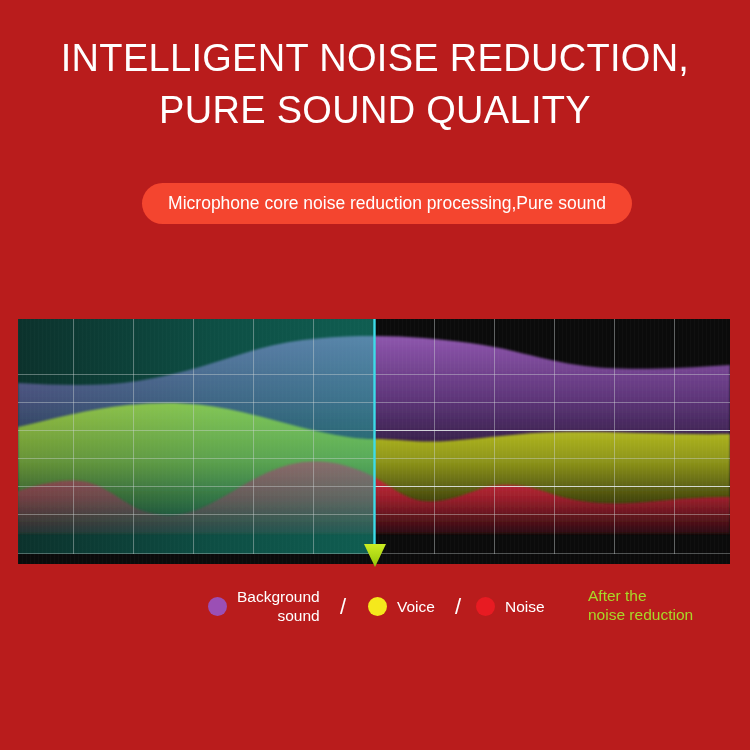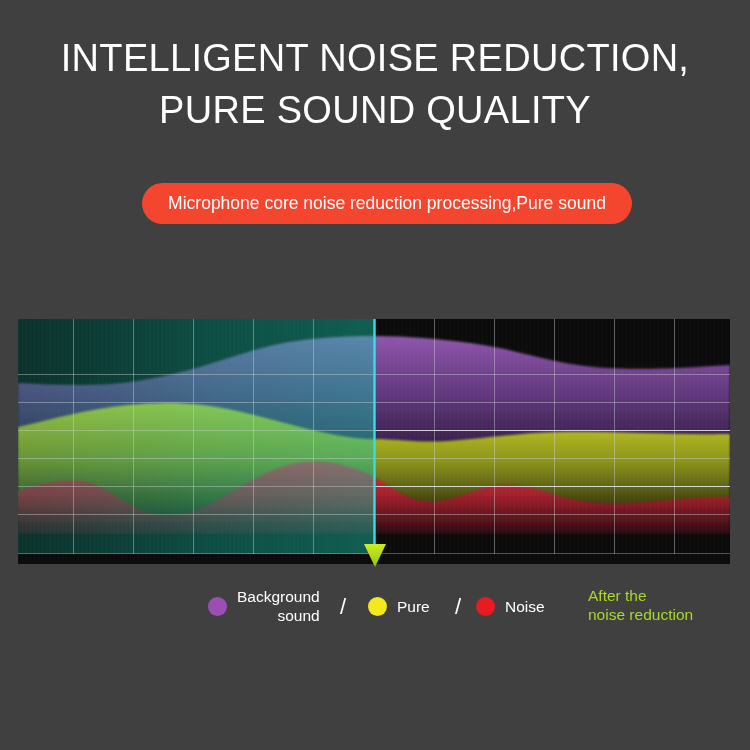--- a/index.html
+++ b/index.html
@@ -12,21 +12,21 @@
     height: 750px;
     overflow: hidden;
     font-family: "Liberation Sans", sans-serif;
     -webkit-font-smoothing: antialiased;
   }
 
   #page {
     position: relative;
     width: 750px;
     height: 750px;
-    background: #404040;
+    background: #b91c1c;
   }
 
   
   .headline {
     position: absolute;
     left: 0;
     top: 32px;
     width: 750px;
     text-align: center;
     color: #ffffff;
@@ -278,21 +278,21 @@
       <div class="leg-item leg-bg">
         <span class="dot" style="background:#9b4fb5"></span>
         <span class="leg-label center">Background
 sound</span>
       </div>
 
       <span class="slash slash-1">/</span>
 
       <div class="leg-item leg-voice">
         <span class="dot" style="background:#f5e81c"></span>
-        <span class="leg-label">Pure</span>
+        <span class="leg-label">Voice</span>
       </div>
 
       <span class="slash slash-2">/</span>
 
       <div class="leg-item leg-noise">
         <span class="dot" style="background:#e81b22"></span>
         <span class="leg-label">Noise</span>
       </div>
 
     </div>

